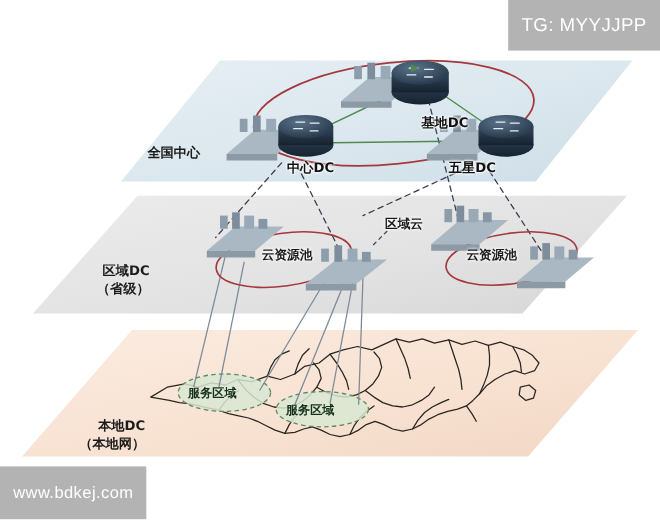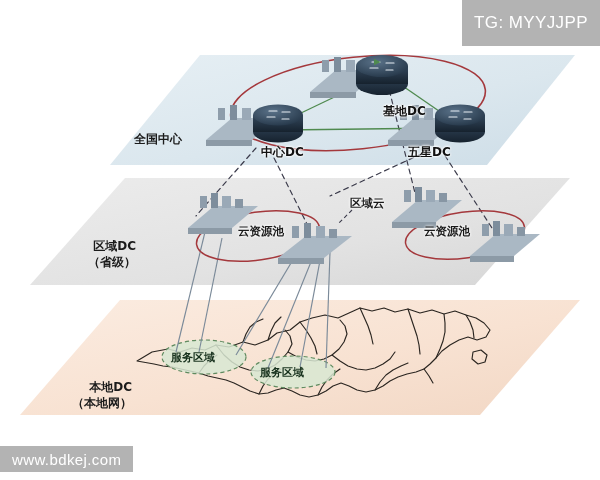--- a/index.html
+++ b/index.html
@@ -32,21 +32,21 @@
   }
   #wm-top {
     right: 0; top: 0;
     height: 46px;
     padding: 0 12px;
     font-size: 17px;
   }
   #wm-bottom {
     left: 0; bottom: 8px;
     height: 26px;
-    padding: 0 12px;
+    padding: 11px 12px;
     font-size: 15px;
   }
 
   .tier-label {
     position: absolute;
     color: #1b1b1b;
     font-size: 12px;
     line-height: 1.35;
     font-family: "DejaVu Sans", "Liberation Sans", sans-serif;
     white-space: nowrap;

